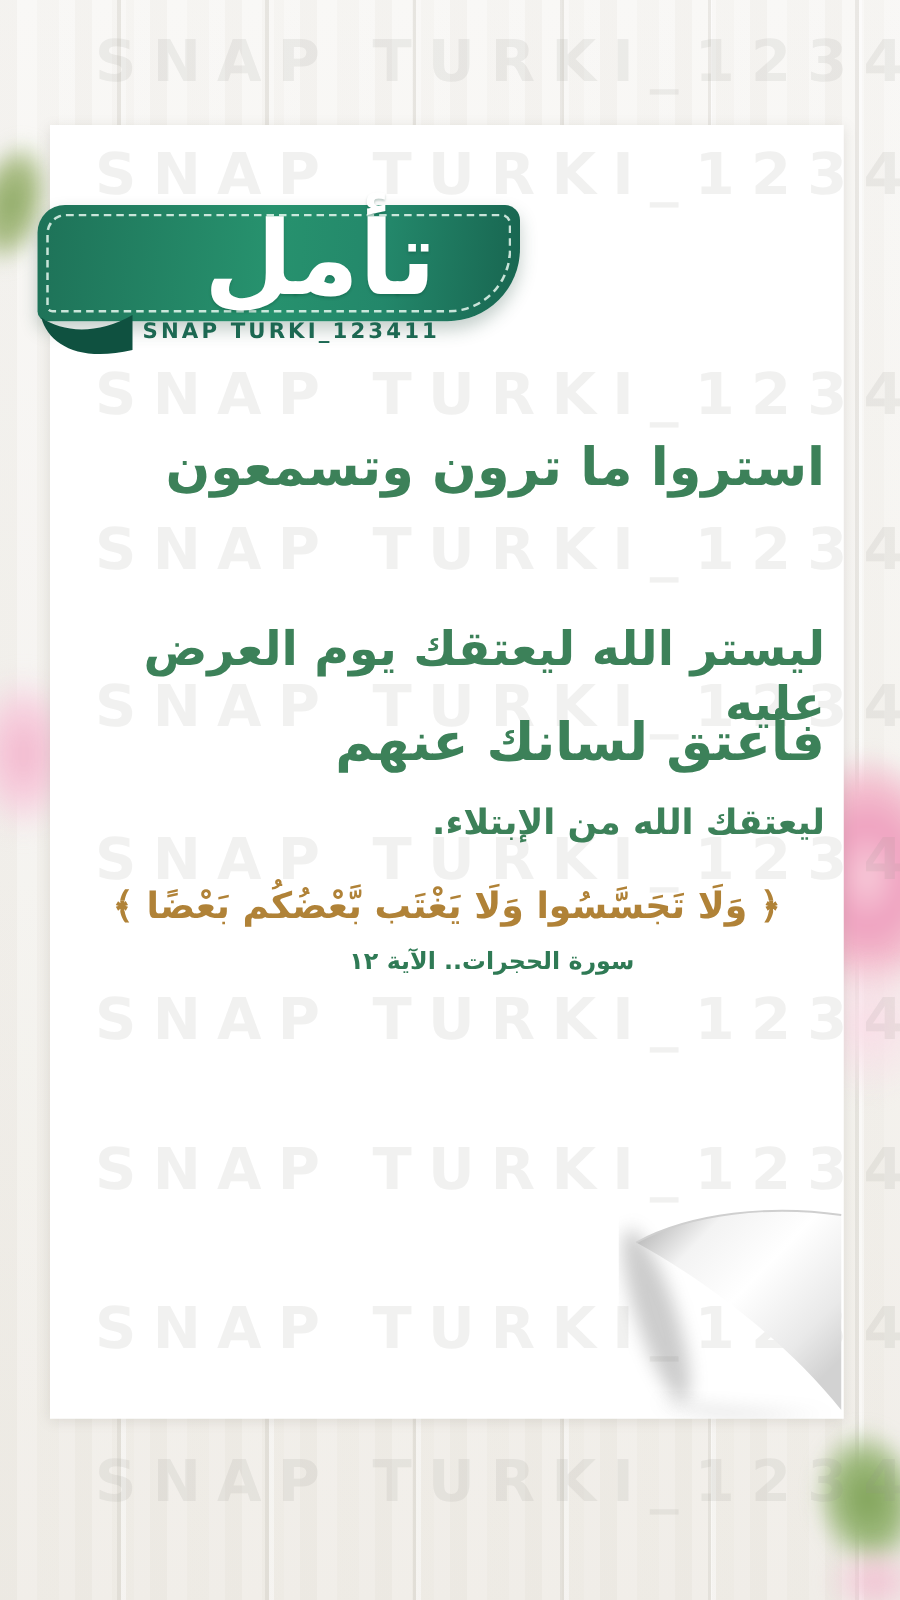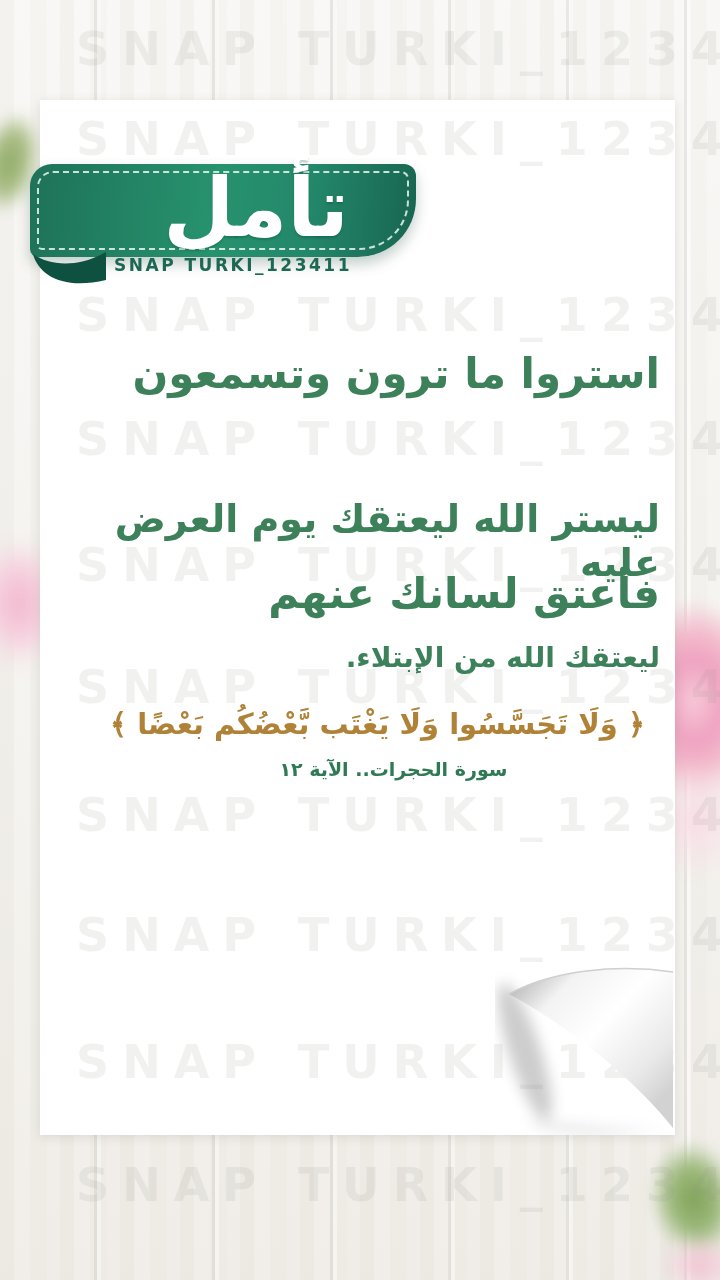--- a/index.html
+++ b/index.html
@@ -57,21 +57,21 @@
     color:#1c6852;font-weight:bold;font-size:17px;letter-spacing:2.5px;}
   
   .q{position:absolute;left:55px;width:605px;text-align:right;direction:rtl;
     color:#3c8159;font-weight:bold;line-height:1.15;}
   .q1{top:350px;font-size:42px;}
   .q2{top:426px;font-size:42px;}
   .q3{top:498px;font-size:38px;}
   .q4{top:570px;font-size:42px;}
   .q5{top:642px;font-size:28px;}
   .verse{position:absolute;left:40px;width:635px;top:706px;text-align:center;direction:rtl;
-    color:#b08237;font-weight:bold;font-size:29px;line-height:1.3;margin-left:20px;}
+    color:#b08237;font-weight:bold;font-size:29px;line-height:1.3;}
   .verse-ref{position:absolute;left:40px;width:707px;top:758px;text-align:center;direction:rtl;
     color:#2f7a55;font-weight:bold;font-size:19px;}
   
   .curl{position:absolute;left:495px;top:960px;width:180px;height:175px;}
 </style>
 </head>
 <body>
 
 <div class="stage">
 

